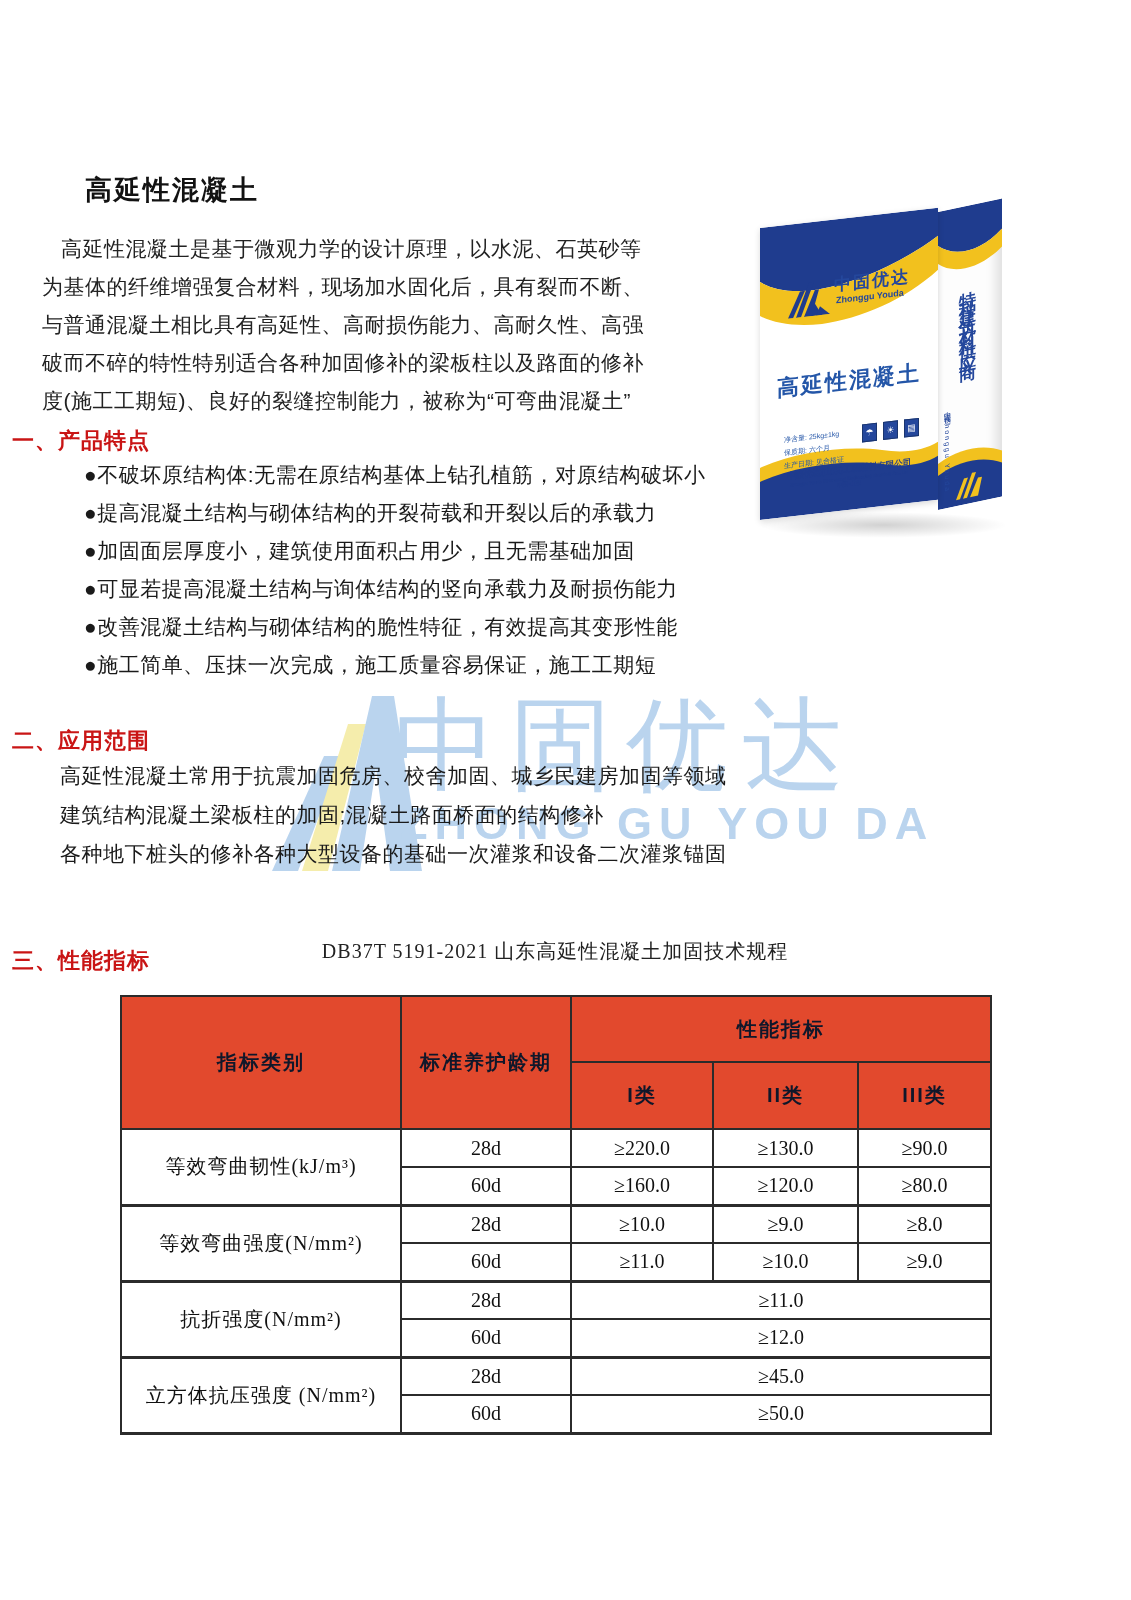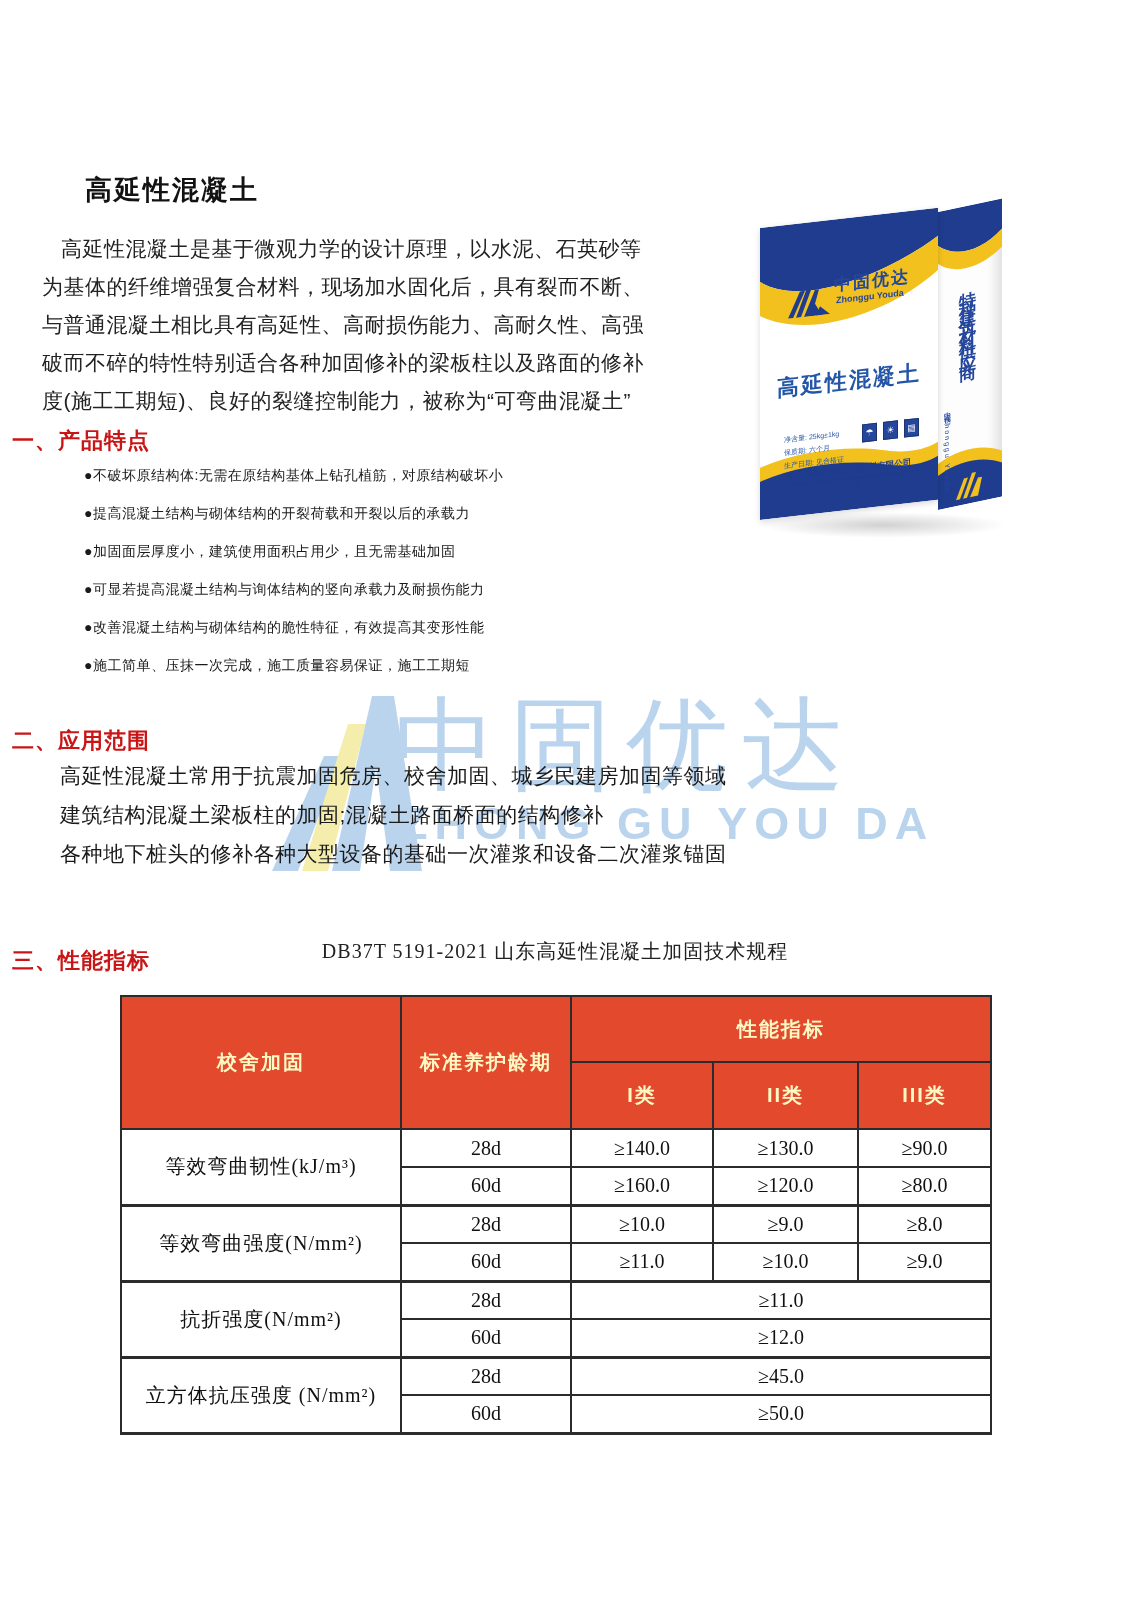--- a/index.html
+++ b/index.html
@@ -13,28 +13,28 @@
   .wm-en { position:absolute; left:128px; top:112px; font-size:45px; font-weight:700; color:#aecdec; letter-spacing:7px; white-space:nowrap; }
   .wm-logo { position:absolute; left:0; top:10px; }
 
   
   .content { position:relative; z-index:1; }
   .doc-title { position:absolute; left:85px; top:172px; font-size:27px; font-weight:700; color:#121212; letter-spacing:2px; }
   .intro { position:absolute; left:42px; top:230px; width:640px; font-size:21px; line-height:38px; color:#222; letter-spacing:.5px; }
   .intro .line.indent { text-indent:19px; }
   .sec-head { position:absolute; left:12px; font-size:22px; font-weight:700; color:#c91515; letter-spacing:1px; }
   .sec1 { top:426px; } .sec2 { top:726px; } .sec3 { top:914px;margin-top:32px; }
-  .bullets { position:absolute; left:84px; top:456px; width:700px; font-size:14px; line-height:38px; color:#1a1a1a; letter-spacing:.5px; }
+  .bullets { position:absolute; left:84px; top:456px; width:700px; font-size:21px; line-height:38px; color:#1a1a1a; letter-spacing:.5px; }
   .apps { position:absolute; left:60px; top:756px; width:700px; font-size:21px; line-height:39px; color:#1a1a1a; letter-spacing:.5px; }
 
   
   .tbl-caption { position:absolute; left:120px; top:938px; width:870px; text-align:center; font-size:20px; color:#222; font-family:"Liberation Serif", serif; letter-spacing:1px; }
   table.spec { position:absolute; left:120px; top:995px; width:870px; border-collapse:collapse; table-layout:fixed; }
   table.spec td, table.spec th { border:2px solid #2b2b2b; text-align:center; vertical-align:middle; }
-  table.spec .hd { background:#e2492d; color:#fef9c3; font-size:20px; font-weight:700; letter-spacing:2px; }
+  table.spec .hd { background:#e2492d; color:#0f172a; font-size:20px; font-weight:700; letter-spacing:2px; }
   table.spec tr.h1 td { height:66px; }
   table.spec tr.h2 td { height:67px; }
   table.spec tr.bd td { height:38px; font-family:"Liberation Serif", serif; font-size:20px; color:#111; }
   table.spec td.cat { font-size:20px; letter-spacing:1px; }
   table.spec td.thick-b { border-bottom-width:3px; }
   col.c1{width:280px;} col.c2{width:170px;} col.c3{width:142px;} col.c4{width:145px;} col.c5{width:133px;}
 
   
   .pkg { position:absolute; left:748px; top:196px; width:280px; height:360px; z-index:2; }
   .pkg-shadow { position:absolute; left:10px; top:316px; width:250px; height:26px; background:radial-gradient(ellipse at center, rgba(0,0,0,.18), rgba(0,0,0,0) 70%); }
@@ -106,34 +106,34 @@
     <table class="spec">
       <colgroup>
           <col class="c1">
           <col class="c2">
           <col class="c3">
           <col class="c4">
           <col class="c5">
         </colgroup>
       <tbody>
           <tr class="h1">
-        <td class="hd" rowspan="2">校舍加固</td>
+        <td class="hd" rowspan="2">指标类别</td>
         <td class="hd" rowspan="2">标准养护龄期</td>
         <td class="hd" colspan="3">性能指标</td>
       </tr>
       <tr class="h2">
         <td class="hd">I类</td>
         <td class="hd">II类</td>
         <td class="hd">III类</td>
       </tr>
 
       <tr class="bd">
         <td class="cat thick-b" rowspan="2">等效弯曲韧性(kJ/m³)</td>
         <td>28d</td>
-        <td>≥140.0</td>
+        <td>≥220.0</td>
         <td>≥130.0</td>
         <td>≥90.0</td>
       </tr>
       <tr class="bd">
         <td class="thick-b">60d</td>
         <td class="thick-b">≥160.0</td>
         <td class="thick-b">≥120.0</td>
         <td class="thick-b">≥80.0</td>
       </tr>
 

